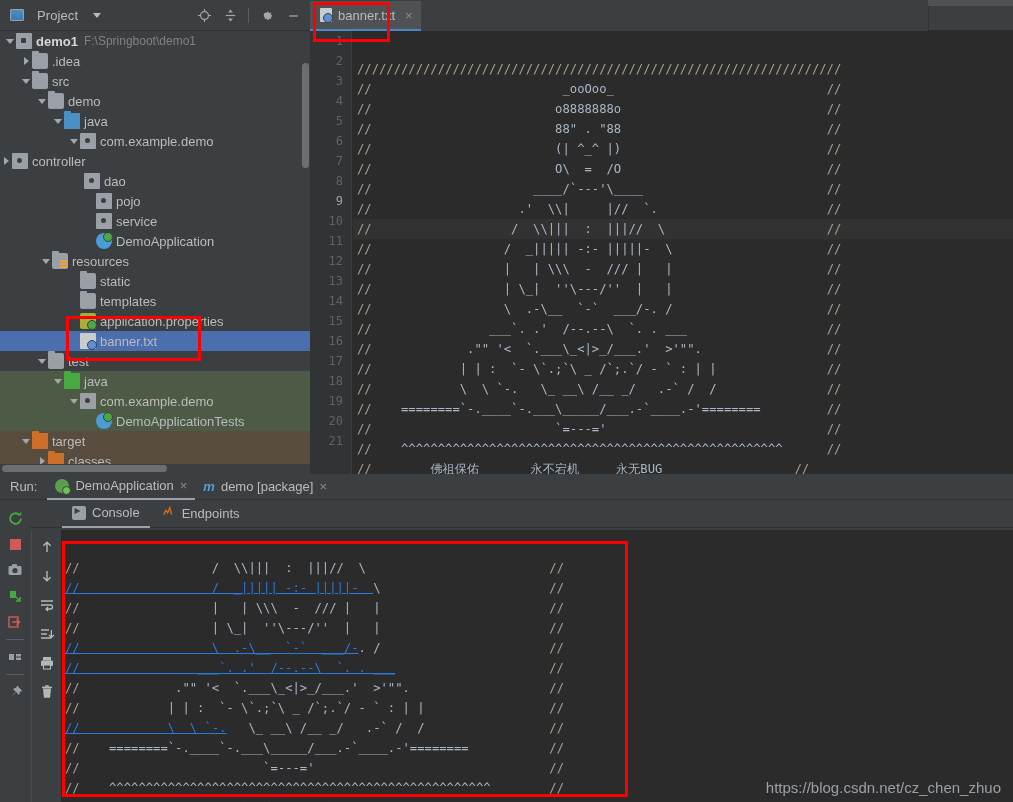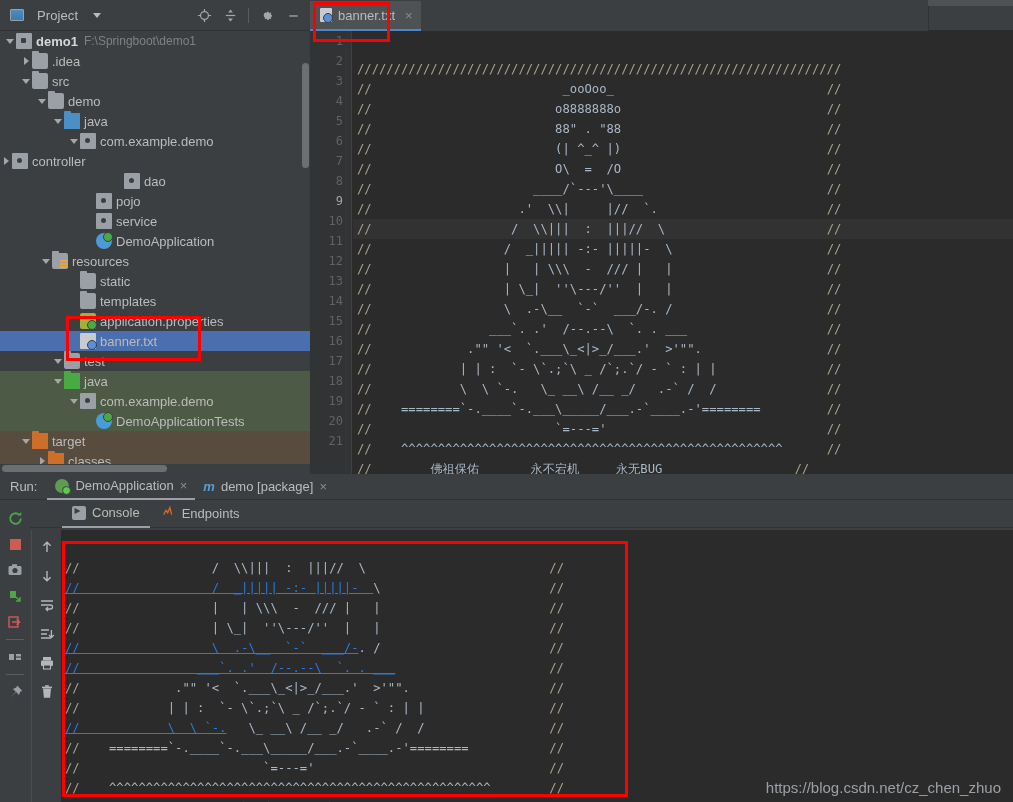--- a/index.html
+++ b/index.html
@@ -314,21 +314,21 @@
           <span class="ic pkg"></span>
           <span>com.example.demo</span>
         </div>
         <div class="row" style="">
           <span class="arrow">
             <i></i>
           </span>
           <span class="ic pkg"></span>
           <span>controller</span>
         </div>
-        <div class="row" style="padding-left: 112px;">
+        <div class="row" style="padding-left: 72px;">
           <span class="arrow"></span>
           <span class="ic pkg"></span>
           <span>dao</span>
         </div>
         <div class="row" style="padding-left: 84px;">
           <span class="arrow"></span>
           <span class="ic pkg"></span>
           <span>pojo</span>
         </div>
         <div class="row" style="padding-left: 84px;">
@@ -361,21 +361,21 @@
         <div class="row" style="padding-left: 68px;">
           <span class="arrow"></span>
           <span class="ic props"></span>
           <span>application.properties</span>
         </div>
         <div class="row sel" style="padding-left: 68px;">
           <span class="arrow"></span>
           <span class="ic txtfile"></span>
           <span>banner.txt</span>
         </div>
-        <div class="row" style="padding-left: 36px; margin-left: 16px;">
+        <div class="row" style="padding-left: 36px;">
           <span class="arrow open">
             <i></i>
           </span>
           <span class="ic folder"></span>
           <span>test</span>
         </div>
         <div class="row test-src" style="padding-left: 52px;">
           <span class="arrow open">
             <i></i>
           </span>

